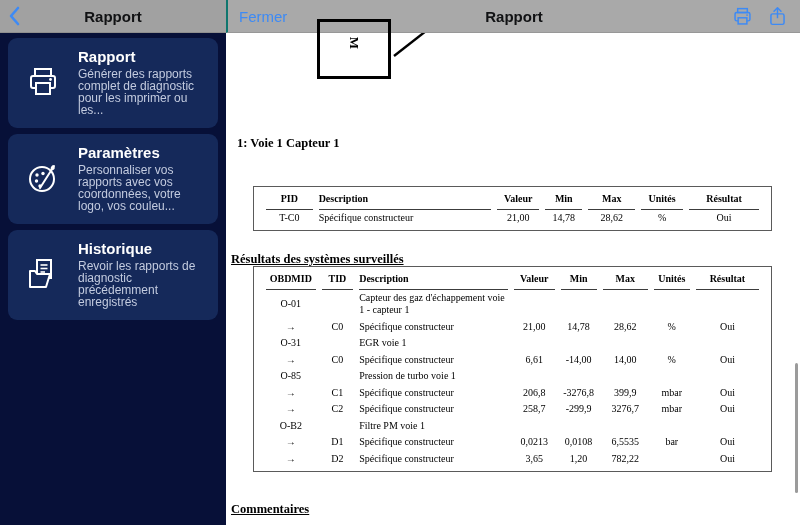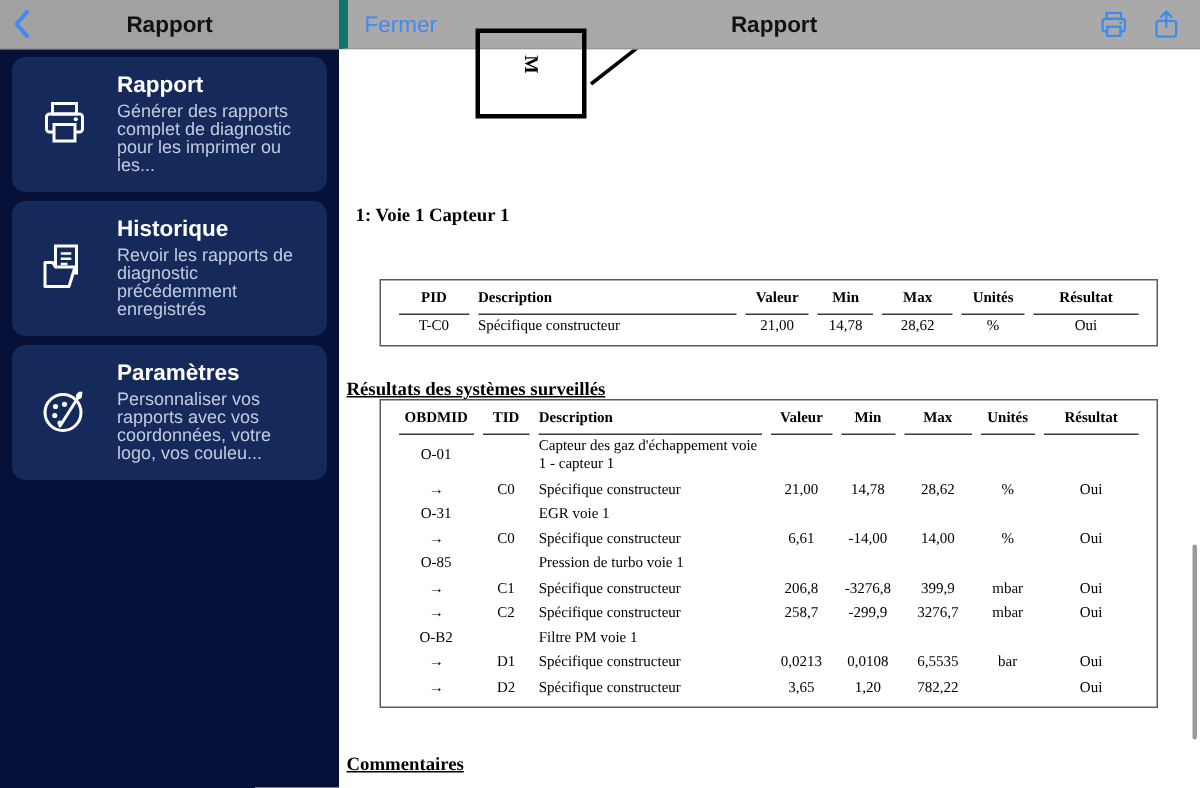--- a/index.html
+++ b/index.html
@@ -9,21 +9,21 @@
     -webkit-font-smoothing:antialiased;
   }
   
   .nav{position:absolute;top:0;height:33px;box-sizing:border-box;}
   .nav-left{
     left:0;width:226px;background:#a1a1a1;border-bottom:1px solid #8f8f8f;
     display:flex;align-items:center;
   }
   .nav-right{
     left:226px;width:574px;background:#a9a9a9;border-bottom:1px solid #979797;
-    border-left:6px solid #0f766e;display:flex;align-items:center;
+    border-left:2px solid #0f766e;display:flex;align-items:center;
   }
   .nav-title{
     position:absolute;left:0;right:0;text-align:center;
     font-size:15px;font-weight:bold;color:#111214;pointer-events:none;
   }
   .back-btn{display:flex;align-items:center;margin-left:8px;z-index:2;cursor:pointer;}
   .close-btn{
     margin-left:11px;font-size:15px;color:#3d8af5;z-index:2;cursor:pointer;
   }
   .nav-actions{position:absolute;right:12px;top:0;height:33px;display:flex;align-items:center;gap:14px;z-index:2;}
@@ -148,50 +148,50 @@
     </div>
     <div class="txt">
       <div class="title">Rapport</div>
       <div class="sub">Générer des rapports complet de diagnostic pour les imprimer ou les...</div>
     </div>
   </div>
 
   <div class="side-card">
     <div class="icon-wrap">
       <svg viewBox="0 0 34 34">
-        <rect x="11" y="3" width="14" height="18" fill="none" stroke="#fff" stroke-width="2"></rect>
-        <line x1="14.5" y1="8" x2="21.5" y2="8" stroke="#fff" stroke-width="1.6"></line>
-        <line x1="14.5" y1="11.5" x2="21.5" y2="11.5" stroke="#fff" stroke-width="1.6"></line>
-        <line x1="14.5" y1="15" x2="19" y2="15" stroke="#fff" stroke-width="1.6"></line>
-        <path d="M4,14 L9,14 L11,17 L24,17 L20,30 L4,30 Z" fill="#15295a" stroke="#fff" stroke-width="2" stroke-linejoin="round"></path>
-      </svg>
-    </div>
-    <div class="txt">
-      <div class="title">Historique</div>
-      <div class="sub">Revoir les rapports de diagnostic précédemment enregistrés</div>
-    </div>
-  </div>
-
-  <div class="side-card">
-    <div class="icon-wrap">
-      <svg viewBox="0 0 34 34">
         <circle cx="16" cy="18" r="12" fill="none" stroke="#fff" stroke-width="2"></circle>
         <circle cx="11" cy="14" r="1.7" fill="#fff"></circle>
         <circle cx="17" cy="12.5" r="1.7" fill="#fff"></circle>
         <circle cx="10.5" cy="20" r="1.7" fill="#fff"></circle>
         <circle cx="14" cy="25" r="1.7" fill="#fff"></circle>
         <path d="M28,5 L14,27" stroke="#fff" stroke-width="2" stroke-linecap="round"></path>
         <path d="M27,4 C30,6 29,10 25,9 C24,7 25,5 27,4 Z" fill="#fff"></path>
       </svg>
     </div>
     <div class="txt">
       <div class="title">Paramètres</div>
       <div class="sub">Personnaliser vos rapports avec vos coordonnées, votre logo, vos couleu...</div>
     </div>
   </div>
+
+  <div class="side-card">
+    <div class="icon-wrap">
+      <svg viewBox="0 0 34 34">
+        <rect x="11" y="3" width="14" height="18" fill="none" stroke="#fff" stroke-width="2"></rect>
+        <line x1="14.5" y1="8" x2="21.5" y2="8" stroke="#fff" stroke-width="1.6"></line>
+        <line x1="14.5" y1="11.5" x2="21.5" y2="11.5" stroke="#fff" stroke-width="1.6"></line>
+        <line x1="14.5" y1="15" x2="19" y2="15" stroke="#fff" stroke-width="1.6"></line>
+        <path d="M4,14 L9,14 L11,17 L24,17 L20,30 L4,30 Z" fill="#15295a" stroke="#fff" stroke-width="2" stroke-linejoin="round"></path>
+      </svg>
+    </div>
+    <div class="txt">
+      <div class="title">Historique</div>
+      <div class="sub">Revoir les rapports de diagnostic précédemment enregistrés</div>
+    </div>
+  </div>
 </div>
 
 <div class="content">
 
   <div class="motor-box">
     <span class="motor-label">M</span>
   </div>
   <svg class="motor-line" viewBox="0 0 42 24">
     <line x1="6" y1="23" x2="38" y2="-2" stroke="#000" stroke-width="2.4"></line>
   </svg>

